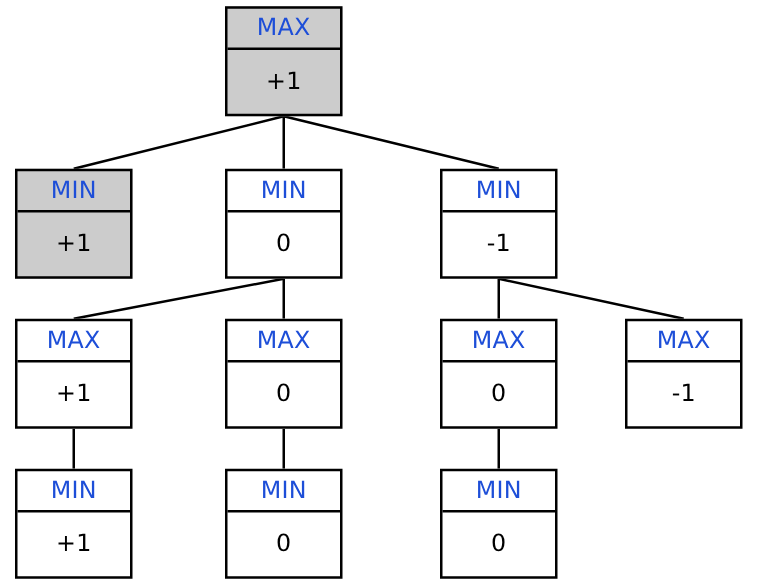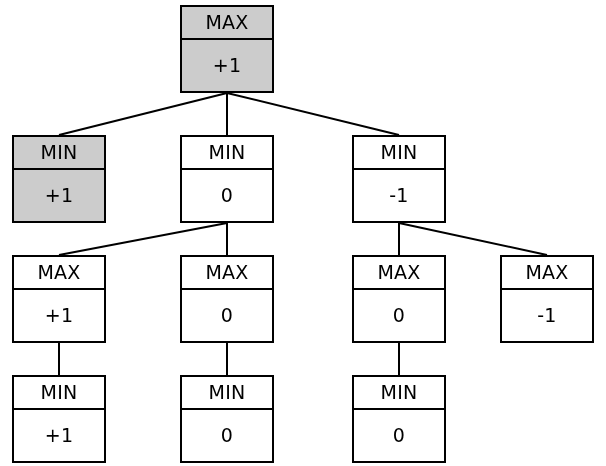--- a/index.html
+++ b/index.html
@@ -39,21 +39,21 @@
   }
   .node .hdr {
     box-sizing: border-box;
     height: 33px;
     border-bottom: 2px solid #000000;
     display: flex;
     align-items: center;
     justify-content: center;
     font-size: 19px;
     line-height: 1;
-    color: #000000;
+    color: #1d4ed8;
     letter-spacing: 0.2px;
   }
   .node .val {
     box-sizing: border-box;
     flex: 1 1 auto;
     display: flex;
     align-items: center;
     justify-content: center;
     font-size: 19px;
     line-height: 1;

